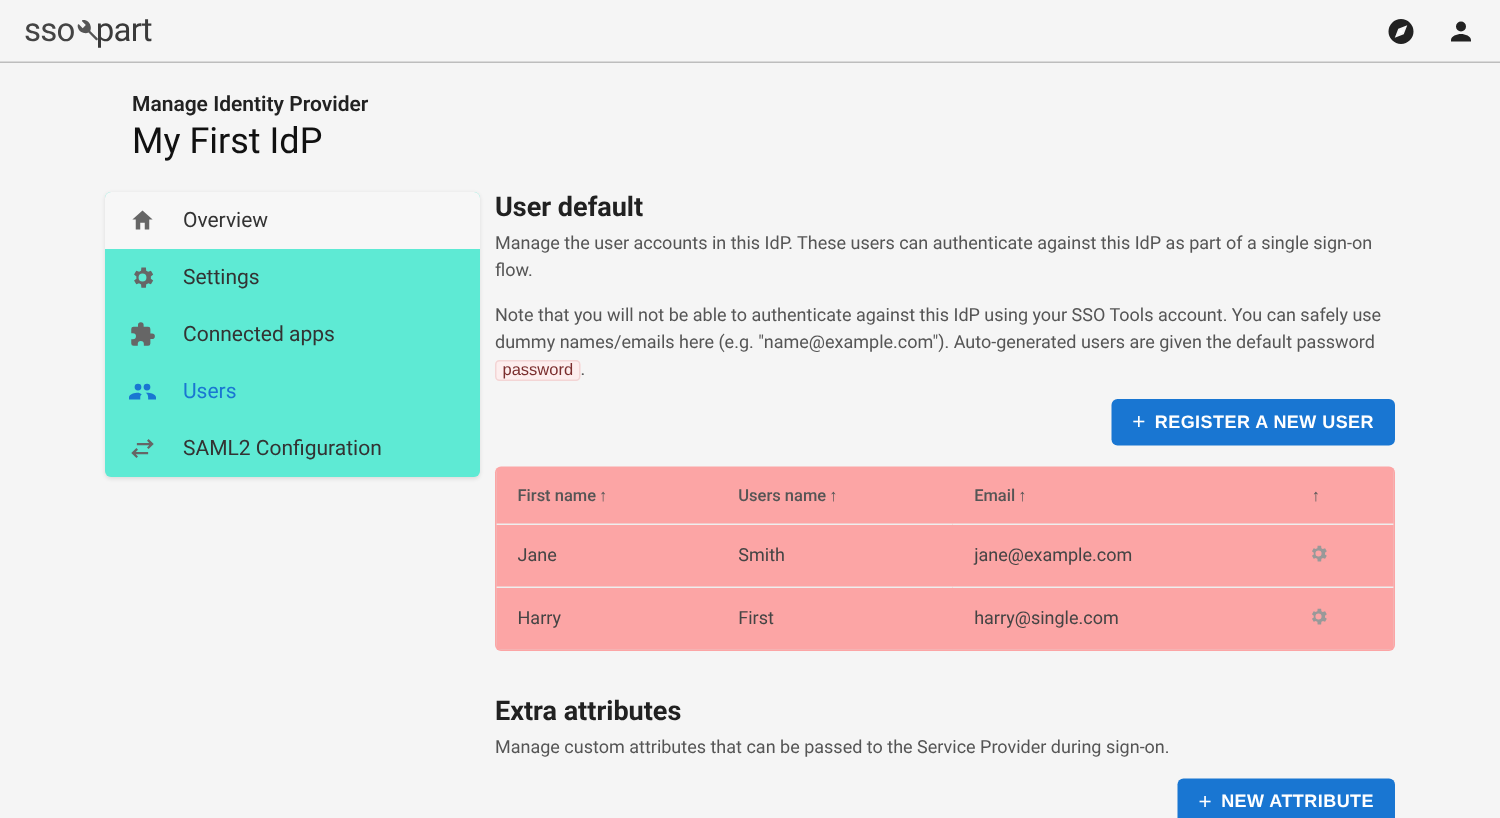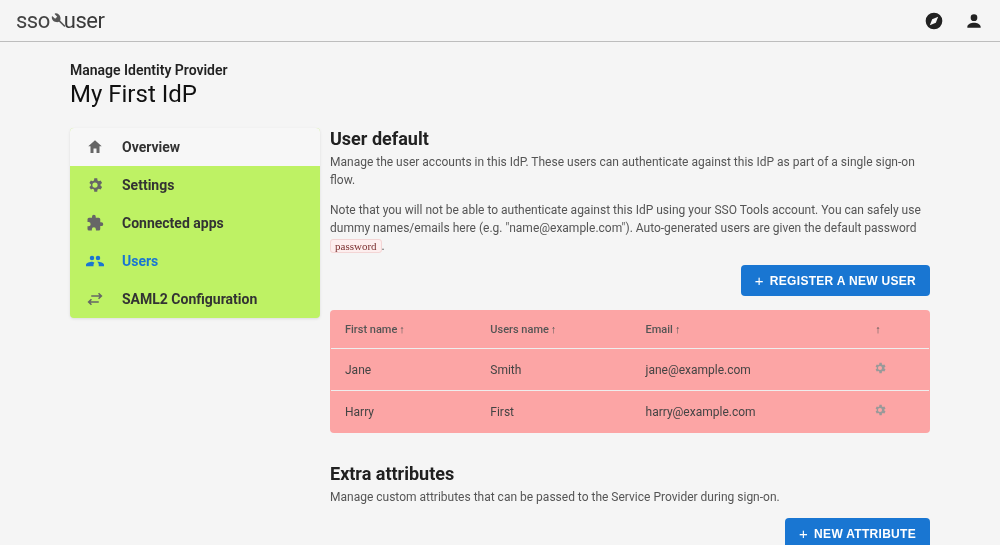--- a/index.html
+++ b/index.html
@@ -33,34 +33,33 @@
     margin: 0 -2px;
   }
   .topbar-right { display: flex; gap: 20px; align-items: center; }
   .topbar-right .ticon { width: 20px; height: 20px; color: #333; cursor: pointer; }
 
   .page {
     max-width: 880px;
     margin: 0 auto;
     padding: 20px 10px 40px;
   }
-  .page-head { padding: 0 0 20px 0; }
+  .page-head { padding: 0 0 20px 0; margin-left: 18px; }
   .page-subtitle { font-size: 14px; color: #222; font-weight: 600; margin-bottom: 2px; }
   .page-title { font-size: 24px; font-weight: 400; color: #111; }
 
   .layout { display: flex; gap: 10px; align-items: flex-start; }
 
   .sidebar {
     width: 250px;
-    background: #bef264;
+    background: #5eead4;
     border-radius: 4px;
     box-shadow: 0 1px 3px rgba(0,0,0,0.1);
     overflow: hidden;
     flex-shrink: 0;
-    font-weight: bold;
   }
   .side-item {
     display: flex;
     align-items: center;
     gap: 18px;
     padding: 10px 16px;
     font-size: 14px;
     color: #333;
     cursor: pointer;
   }
@@ -71,21 +70,21 @@
 
   .main { flex: 1; }
   .section-title { font-size: 18px; font-weight: 700; margin-bottom: 4px; }
   .section-desc { font-size: 12px; color: #555; margin-bottom: 12px; line-height: 1.5; }
   .section-note { font-size: 12px; color: #555; margin-bottom: 10px; line-height: 1.5; }
   code.pw {
     background: #fdeeee;
     border: 1px solid #f3d5d5;
     padding: 0 4px;
     border-radius: 3px;
-    font-family: Liberation Serif, serif;
+    font-family: Liberation Sans, sans-serif;
     font-size: 11px;
     color: #7a2e2e;
   }
 
   .btn-row { display: flex; justify-content: flex-end; margin-bottom: 14px; }
   .btn-primary {
     background: #1976d2;
     color: #fff;
     border: none;
     border-radius: 4px;
@@ -132,21 +131,21 @@
 <body>
 
 <div class="topbar">
   <div class="logo">
     <span class="sso">sso</span>
     <span class="wrench">
       <svg width="18" height="18" viewBox="0 0 24 24" fill="#555">
           <path d="M22.7 19.3l-6.5-6.5c.5-1.2.7-2.6.4-4C16 5.3 13 2.8 9.5 3.2c-.6.1-.8.8-.4 1.2l3.2 3.2-2.8 2.8L6.3 7.2c-.4-.4-1.1-.2-1.2.4-.4 3.5 2.1 6.5 5.6 7.1 1.4.3 2.8.1 4-.4l6.5 6.5c.4.4 1 .4 1.4 0l.1-.1c.4-.4.4-1 0-1.4z"></path>
         </svg>
     </span>
-    <span>user</span>
+    <span>part</span>
   </div>
   <div class="topbar-right">
     <span class="ticon">
       <svg width="20" height="20" viewBox="0 0 24 24" fill="#222">
           <path d="M12 2a10 10 0 100 20 10 10 0 000-20zm2.2 12.2L7 17l2.8-7.2L17 7l-2.8 7.2z"></path>
           <circle cx="12" cy="12" r="1.3" fill="#fff"></circle>
         </svg>
     </span>
     <span class="ticon">
       <svg width="20" height="20" viewBox="0 0 24 24" fill="#222">
@@ -238,21 +237,21 @@
               <td>jane@example.com</td>
               <td class="row-action">
                 <svg width="14" height="14" viewBox="0 0 24 24" fill="#999" style="display:inline">
                     <path d="M19.4 13a7.5 7.5 0 000-2l2.1-1.6-2-3.5-2.5 1a7.4 7.4 0 00-1.7-1L15 3h-4l-.3 2.9c-.6.2-1.2.6-1.7 1l-2.5-1-2 3.5L6.6 11a7.5 7.5 0 000 2l-2.1 1.6 2 3.5 2.5-1c.5.4 1.1.8 1.7 1L11 21h4l.3-2.9c.6-.2 1.2-.6 1.7-1l2.5 1 2-3.5L19.4 13zM12 15.5A3.5 3.5 0 1112 8.5a3.5 3.5 0 010 7z"></path>
                   </svg>
               </td>
             </tr>
             <tr>
               <td>Harry</td>
               <td>First</td>
-              <td>harry@example.com</td>
+              <td>harry@single.com</td>
               <td class="row-action">
                 <svg width="14" height="14" viewBox="0 0 24 24" fill="#999" style="display:inline">
                     <path d="M19.4 13a7.5 7.5 0 000-2l2.1-1.6-2-3.5-2.5 1a7.4 7.4 0 00-1.7-1L15 3h-4l-.3 2.9c-.6.2-1.2.6-1.7 1l-2.5-1-2 3.5L6.6 11a7.5 7.5 0 000 2l-2.1 1.6 2 3.5 2.5-1c.5.4 1.1.8 1.7 1L11 21h4l.3-2.9c.6-.2 1.2-.6 1.7-1l2.5 1 2-3.5L19.4 13zM12 15.5A3.5 3.5 0 1112 8.5a3.5 3.5 0 010 7z"></path>
                   </svg>
               </td>
             </tr>
           </tbody>
         </table>
       </div>
 

